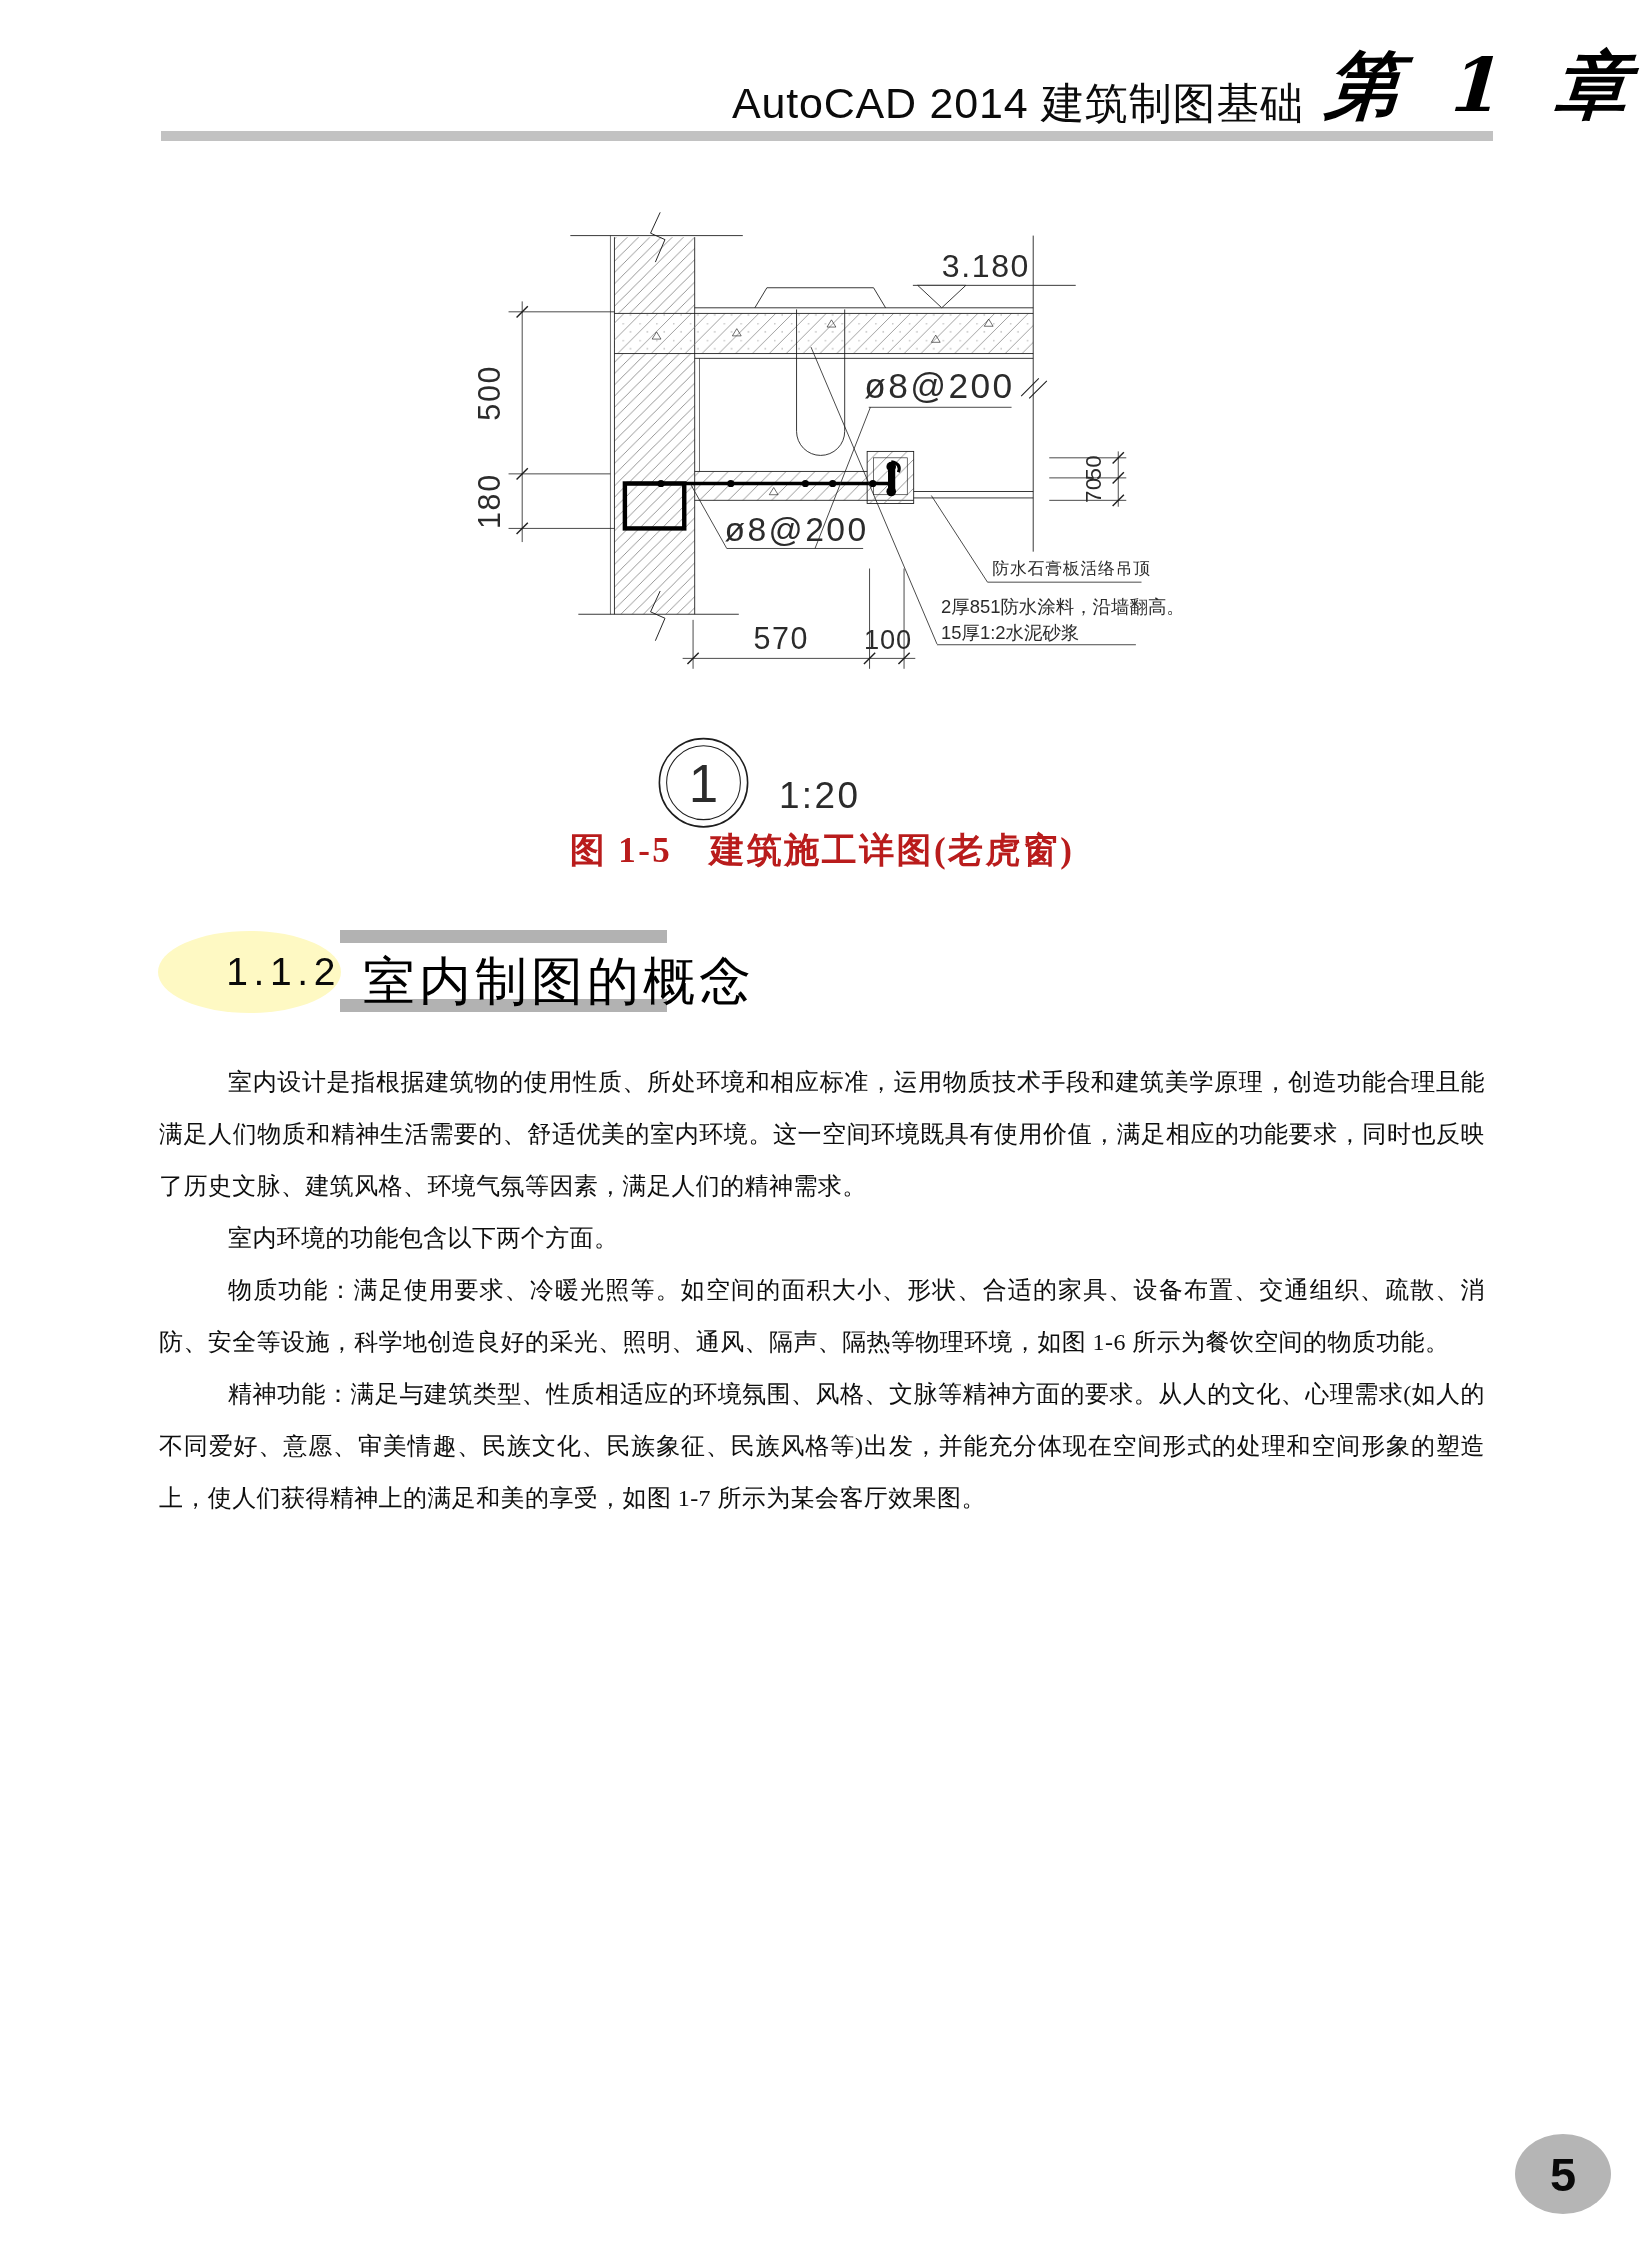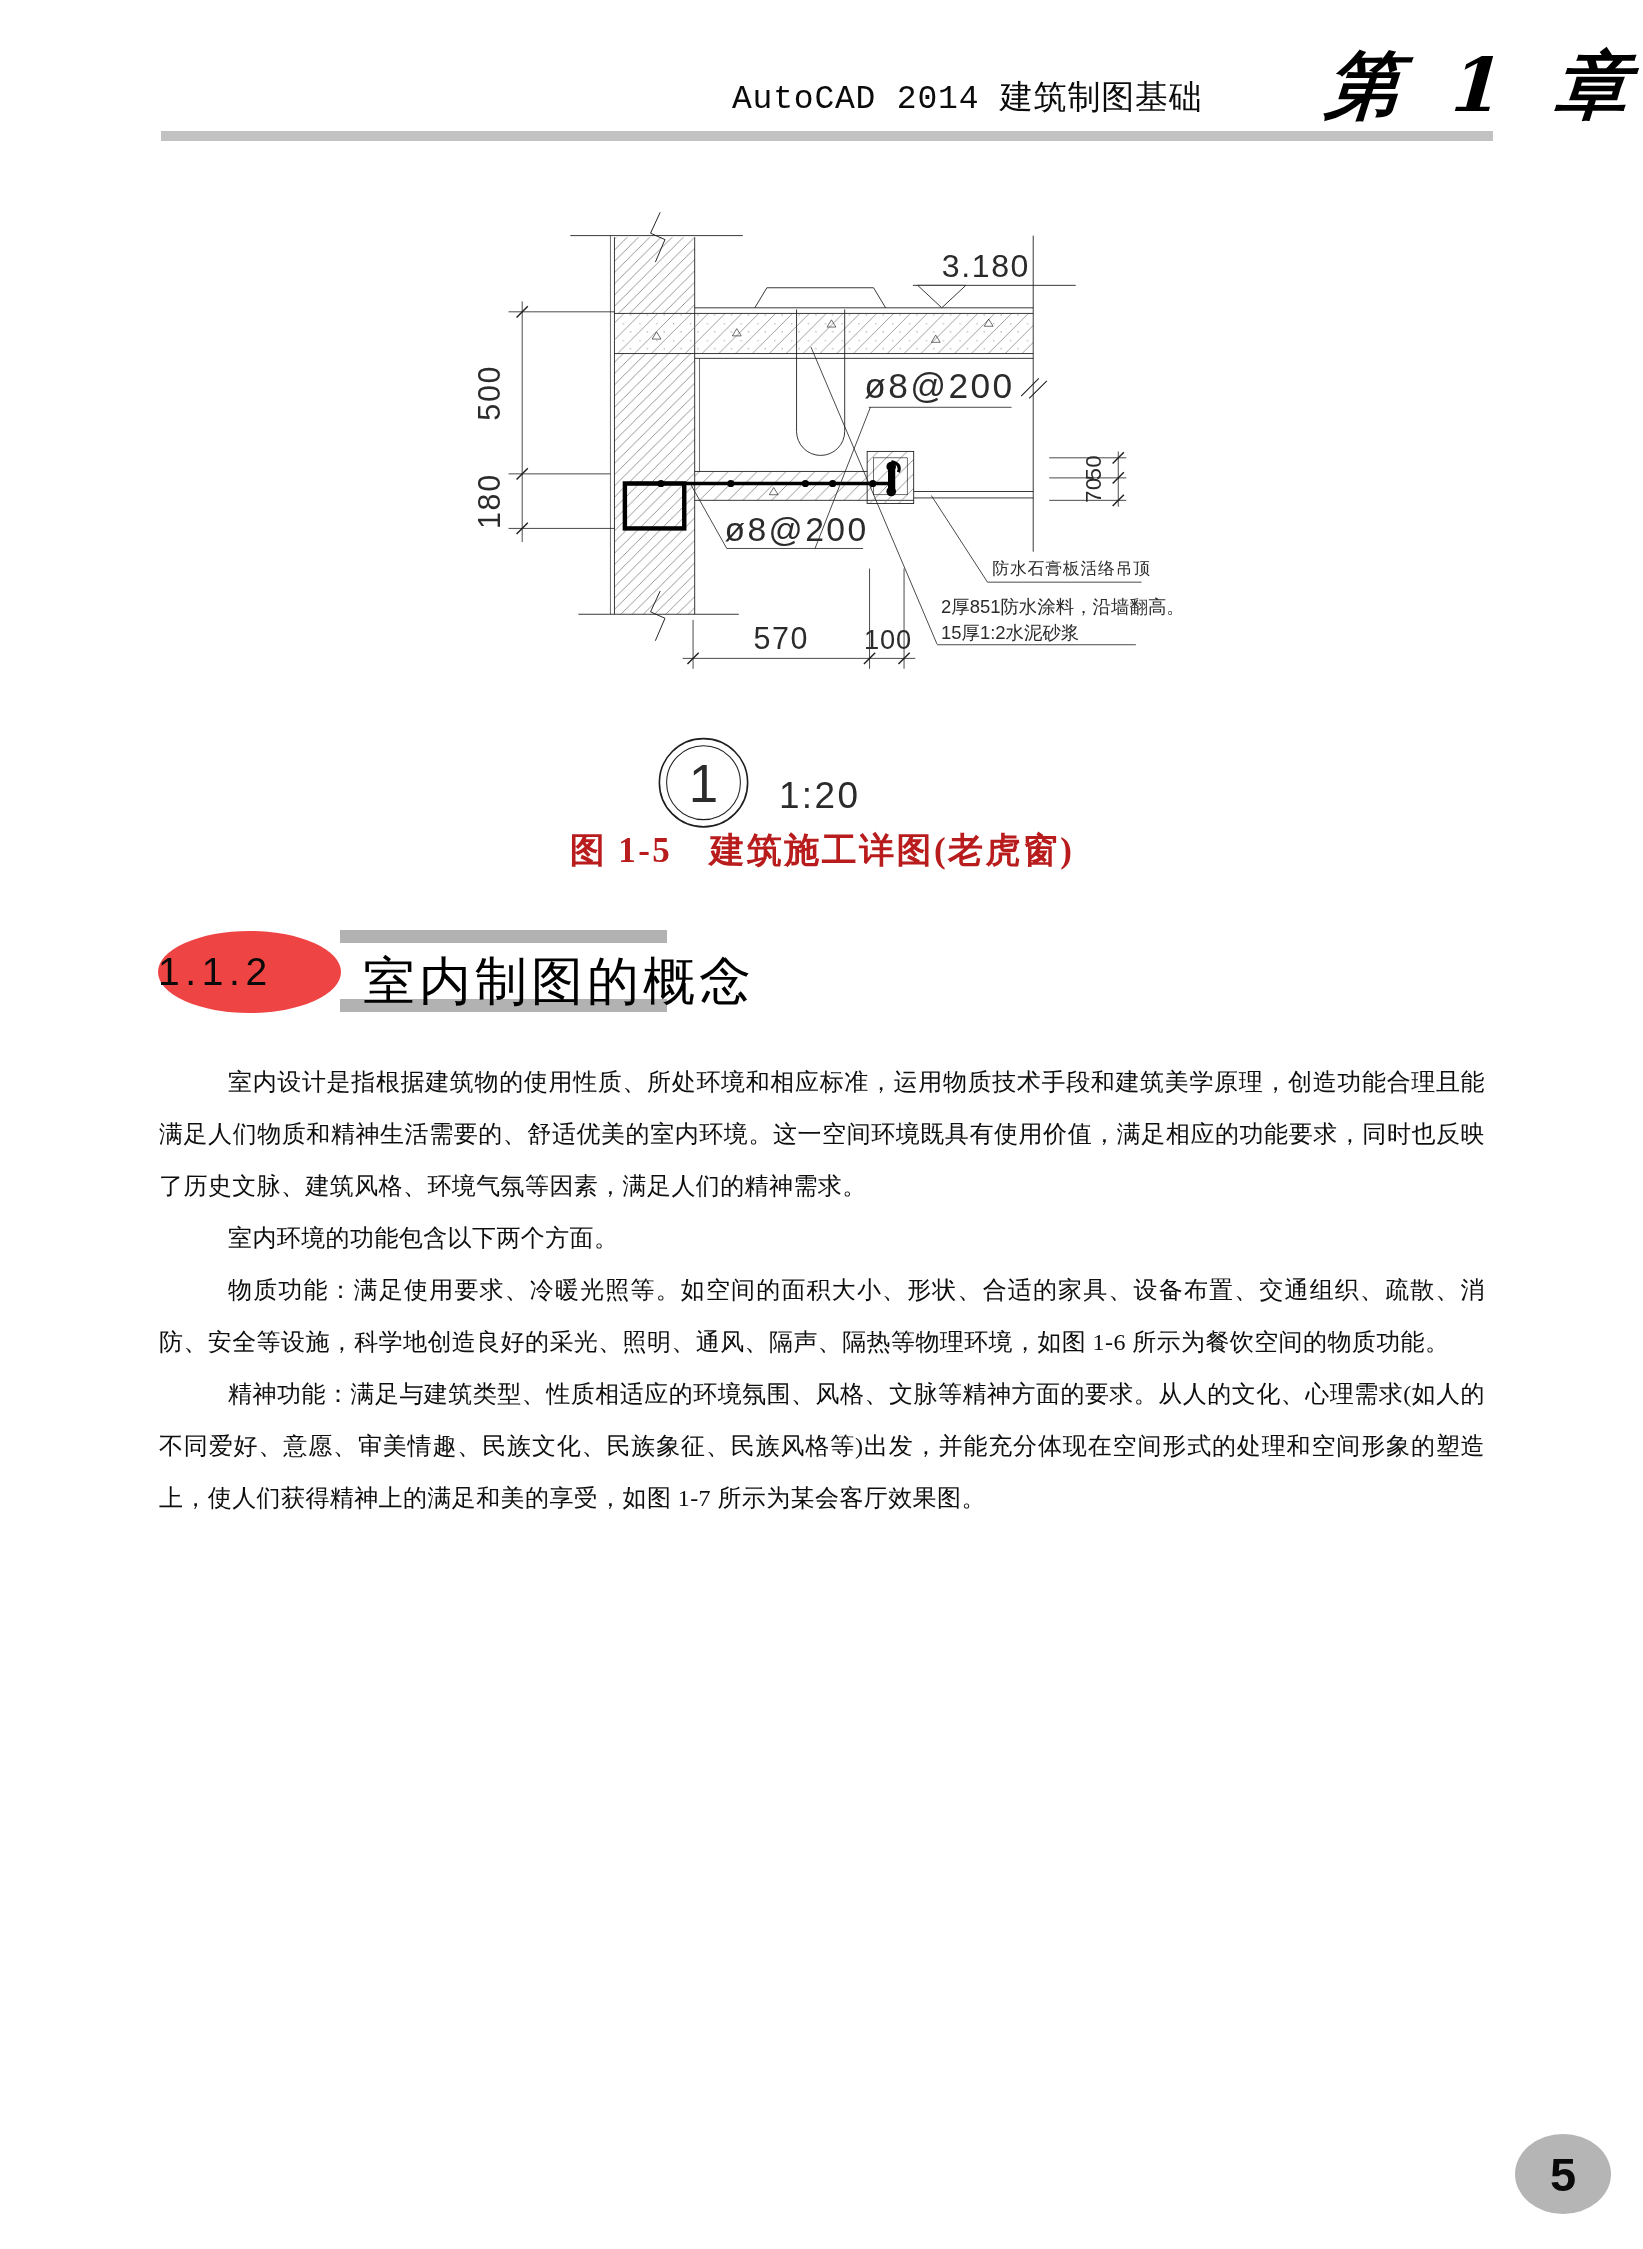--- a/index.html
+++ b/index.html
@@ -4,22 +4,22 @@
 <style>
   * { margin:0; padding:0; box-sizing:border-box; }
   html,body { background:#ffffff; }
   body {
     width:1644px; height:2250px; position:relative; overflow:hidden;
     font-family:"Liberation Serif","DejaVu Serif",serif; color:#111;
   }
   
   .hdr-title {
     position:absolute; left:732px; top:75px;
-    font-family:Liberation Mono, monospace;
-    font-size:33px; letter-spacing:0.8px; color:#0b0b0b; white-space:nowrap;
+    font-family:Liberation Sans, sans-serif;
+    font-size:43px; letter-spacing:0.8px; color:#0b0b0b; white-space:nowrap;
   }
   .hdr-chapter {
     position:absolute; left:1326px; top:37px;
     font-family:"DejaVu Serif","Liberation Serif",serif;
     font-style:italic; font-weight:bold; font-size:74px; letter-spacing:13px;
     color:#000; white-space:nowrap; transform:skewX(-4deg);
   }
   .hdr-rule { position:absolute; left:161px; top:131px; width:1332px; height:9.6px; background:#c2c2c2; }
 
   
@@ -29,22 +29,22 @@
     fill:#2b2b2b;
   }
   .fig-caption {
     position:absolute; left:0; top:827px; width:1644px; text-align:center;
     font-size:35px; font-weight:bold; letter-spacing:2.4px; color:#b91c1c;
   }
 
   
   .sec-bubble {
     position:absolute; left:158px; top:931px; width:183px; height:82px;
-    background:#ef4444; border-radius:50%;
-    display:flex; align-items:center; justify-content:flex-start;
+    background:#fef9c3; border-radius:50%;
+    display:flex; align-items:center; justify-content:flex-end;
   }
   .sec-bubble span {
     font-family:"Liberation Sans","DejaVu Sans",sans-serif;
     font-size:39px; letter-spacing:5.6px; color:#0a0a0a;
   }
   .sec-bar-top    { position:absolute; left:340px; top:930px; width:327px; height:13px; background:#b2b2b2; }
   .sec-bar-bottom { position:absolute; left:340px; top:999px; width:327px; height:13px; background:#b2b2b2; }
   .sec-title {
     position:absolute; left:363px; top:947px;
     font-family:"Liberation Sans","DejaVu Sans",sans-serif;

